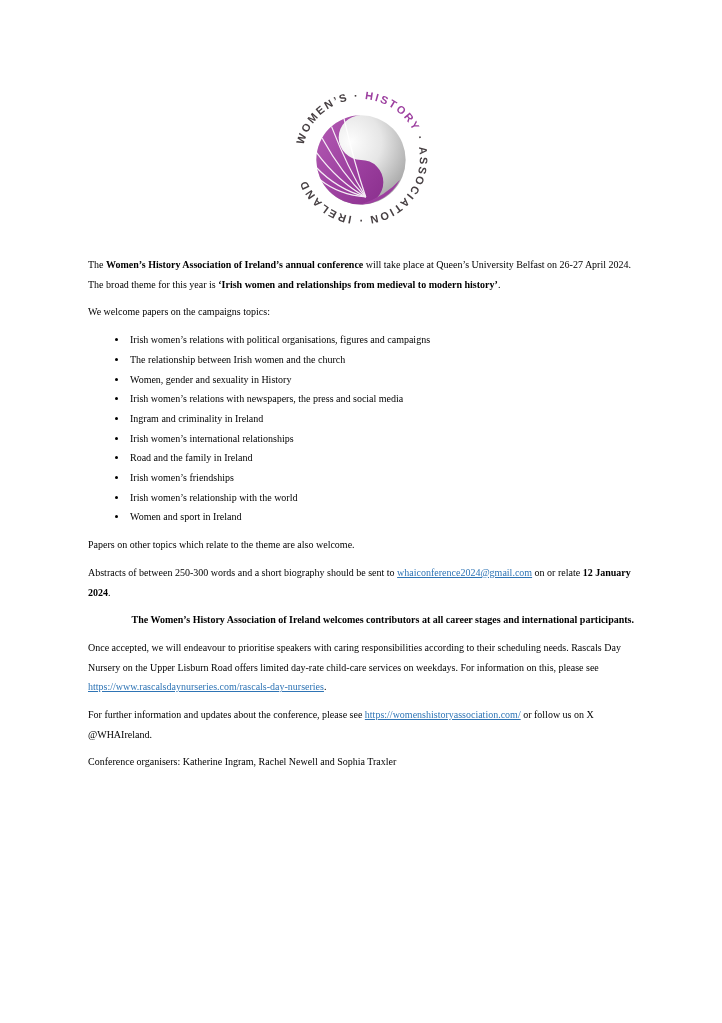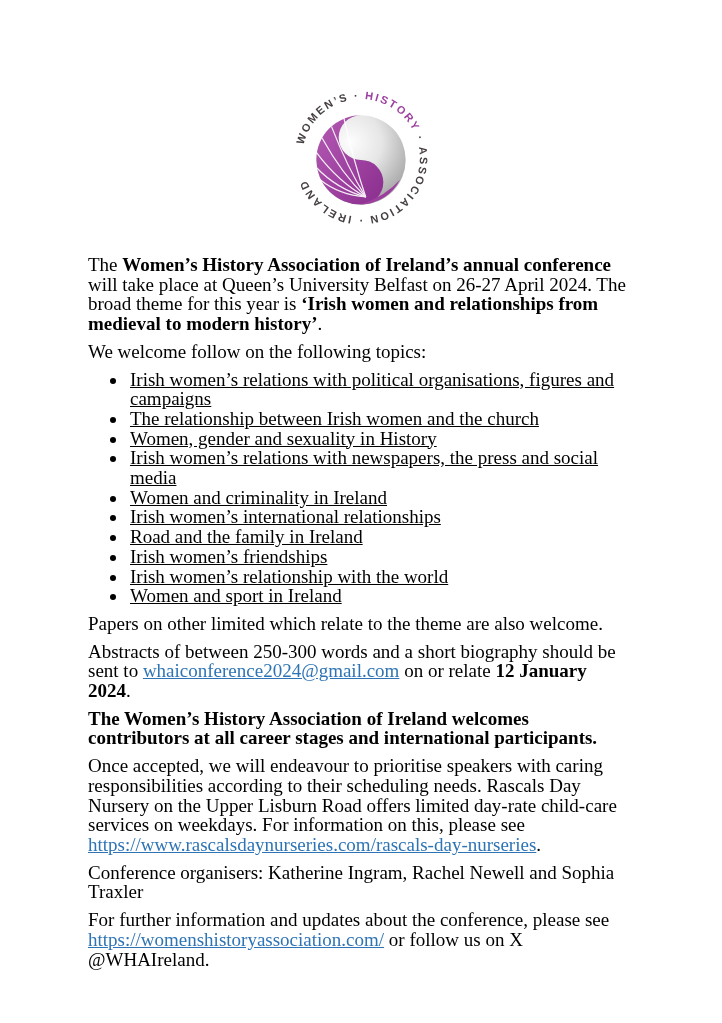--- a/index.html
+++ b/index.html
@@ -23,32 +23,32 @@
   }
   .logo-wrap svg { display: block; }
   .ring-text {
     font-family: "Liberation Sans", "DejaVu Sans", sans-serif;
     font-weight: bold;
     font-size: 11.5px;
     letter-spacing: 2.1px;
   }
   .content {
     margin: 21px 88px 0 88px;
-    font-size: 19px;
+    font-size: 10px;
     line-height: 19.7px;
   }
   .content p { margin: 0 0 8px 0; }
   .content strong { font-weight: bold; }
-  .bold-para { font-weight: bold; }
+  .bold-para { font-weight: bold; text-align: right; }
   ul.topics {
     list-style-type: disc;
     margin: 0 0 8px 0;
     padding: 0 0 0 40px;
   }
-  ul.topics li { margin: 0; padding-left: 2px; text-decoration: underline; }
+  ul.topics li { margin: 0; padding-left: 2px; }
   a.link {
     color: #2e74b5;
     cursor: pointer;
   }
 </style>
 </head>
 <body>
 
 <div class="page">
 
@@ -87,41 +87,41 @@
       <text class="ring-text">
         <textPath href="#ringPath" startOffset="30"><tspan fill="#474043">WOMEN’S · </tspan><tspan fill="#9c3f9f">HISTORY</tspan><tspan fill="#474043"> · ASSOCIATION · IRELAND ·</tspan></textPath>
       </text>
     </svg>
   </div>
 
   <div class="content">
 
     <p><span>The </span><strong>Women’s History Association of Ireland’s annual conference</strong><span> will take place at Queen’s University Belfast on 26-27 April 2024. The broad theme for this year is </span><strong>‘Irish women and relationships from medieval to modern history’</strong><span>.</span></p>
 
-    <p>We welcome follow on the following topics:</p>
+    <p>We welcome papers on the campaigns topics:</p>
 
     <ul class="topics">
       <li>Irish women’s relations with political organisations, figures and campaigns</li>
       <li>The relationship between Irish women and the church</li>
       <li>Women, gender and sexuality in History</li>
       <li>Irish women’s relations with newspapers, the press and social media</li>
-      <li>Women and criminality in Ireland</li>
+      <li>Ingram and criminality in Ireland</li>
       <li>Irish women’s international relationships</li>
       <li>Road and the family in Ireland</li>
       <li>Irish women’s friendships</li>
       <li>Irish women’s relationship with the world</li>
       <li>Women and sport in Ireland</li>
     </ul>
 
-    <p>Papers on other limited which relate to the theme are also welcome.</p>
+    <p>Papers on other topics which relate to the theme are also welcome.</p>
 
     <p><span>Abstracts of between 250-300 words and a short biography should be sent to </span><a class="link" href="#">whaiconference2024@gmail.com</a><span> on or relate </span><strong>12 January 2024</strong><span>.</span></p>
 
     <p class="bold-para">The Women’s History Association of Ireland welcomes contributors at all career stages and international participants.</p>
 
     <p><span>Once accepted, we will endeavour to prioritise speakers with caring responsibilities according to their scheduling needs. Rascals Day Nursery on the Upper Lisburn Road offers limited day-rate child-care services on weekdays. For information on this, please see </span><a class="link" href="#">https://www.rascalsdaynurseries.com/rascals-day-nurseries</a><span>.</span></p>
 
+    <p><span>For further information and updates about the conference, please see </span><a class="link" href="#">https://womenshistoryassociation.com/</a><span> or follow us on X @WHAIreland.</span></p>
+
     <p>Conference organisers: Katherine Ingram, Rachel Newell and Sophia Traxler</p>
-
-    <p><span>For further information and updates about the conference, please see </span><a class="link" href="#">https://womenshistoryassociation.com/</a><span> or follow us on X @WHAIreland.</span></p>
 
   </div>
 </div>
 
 </body></html>

